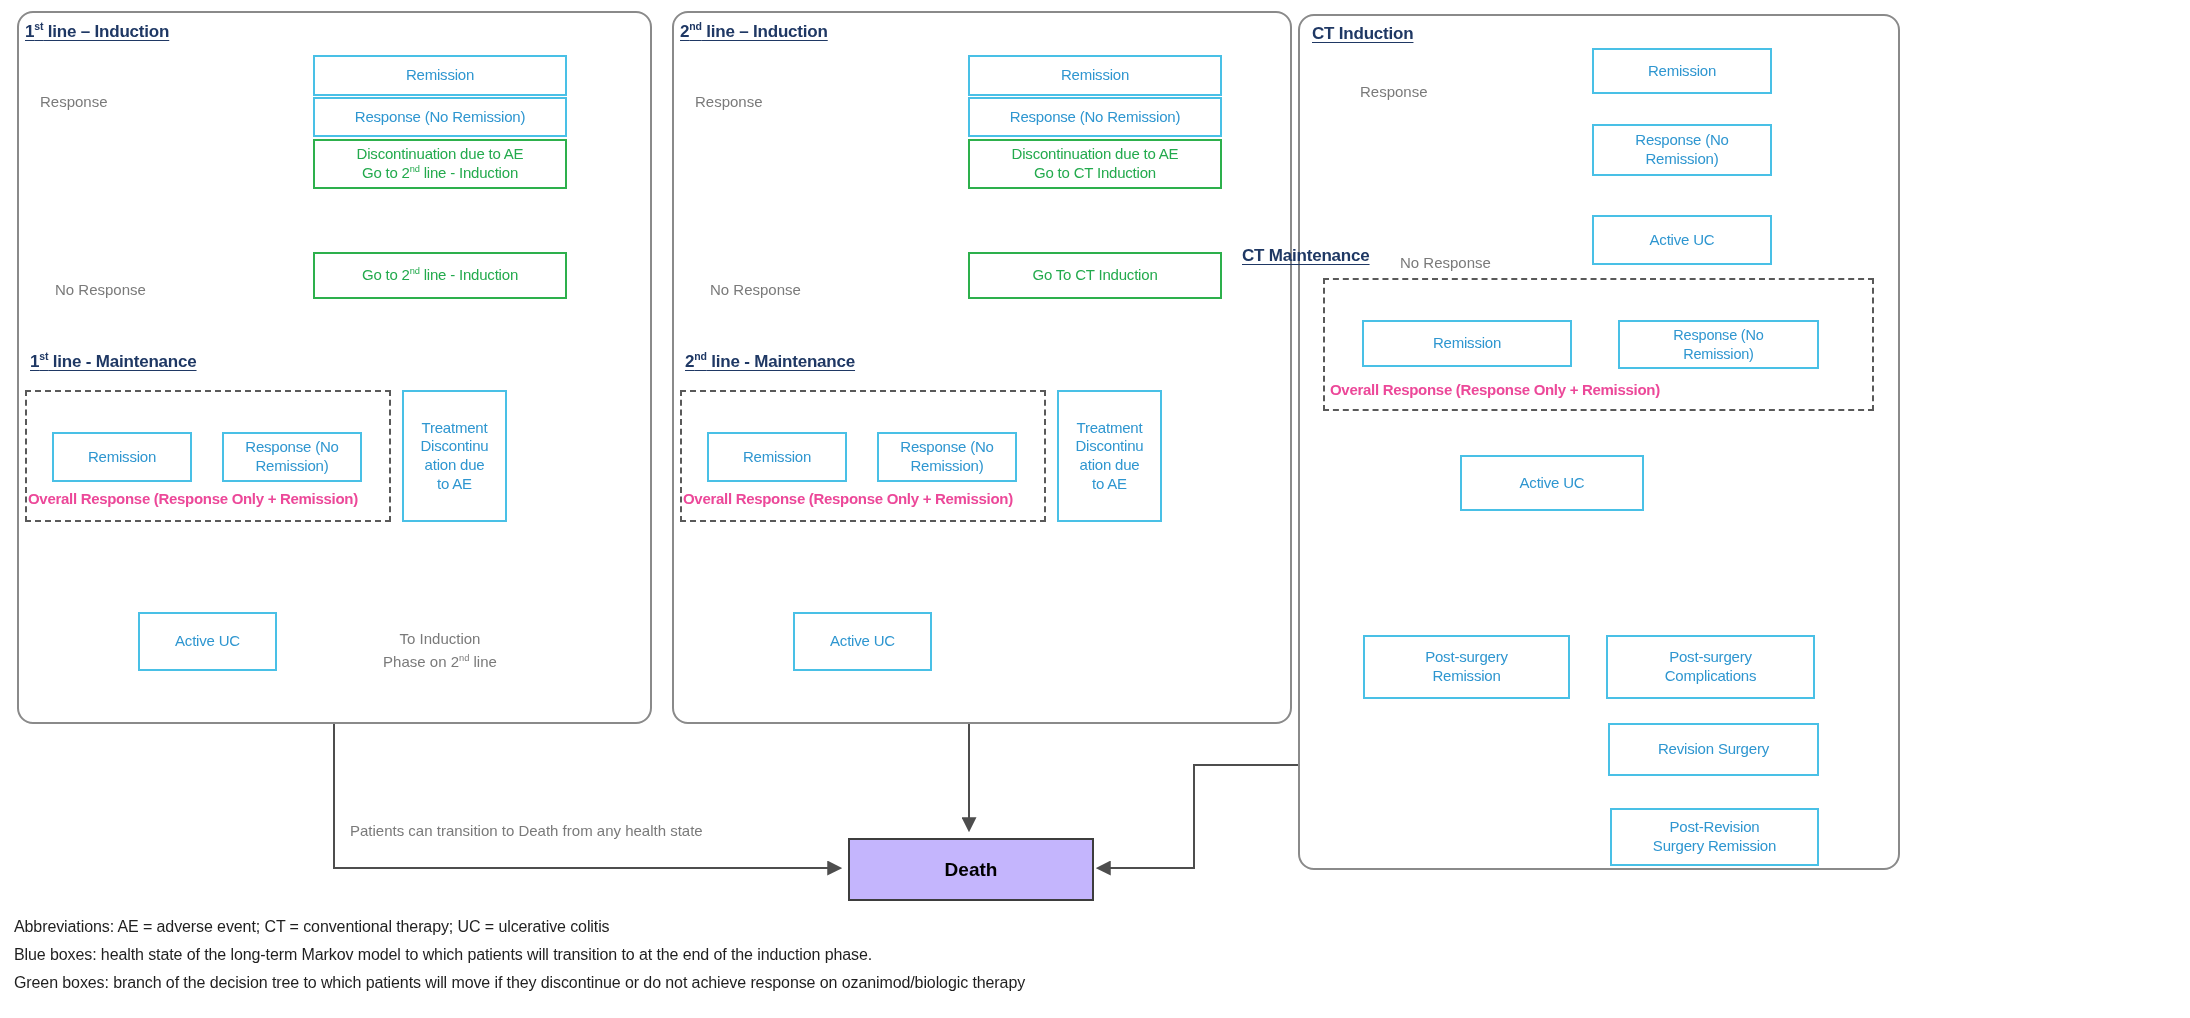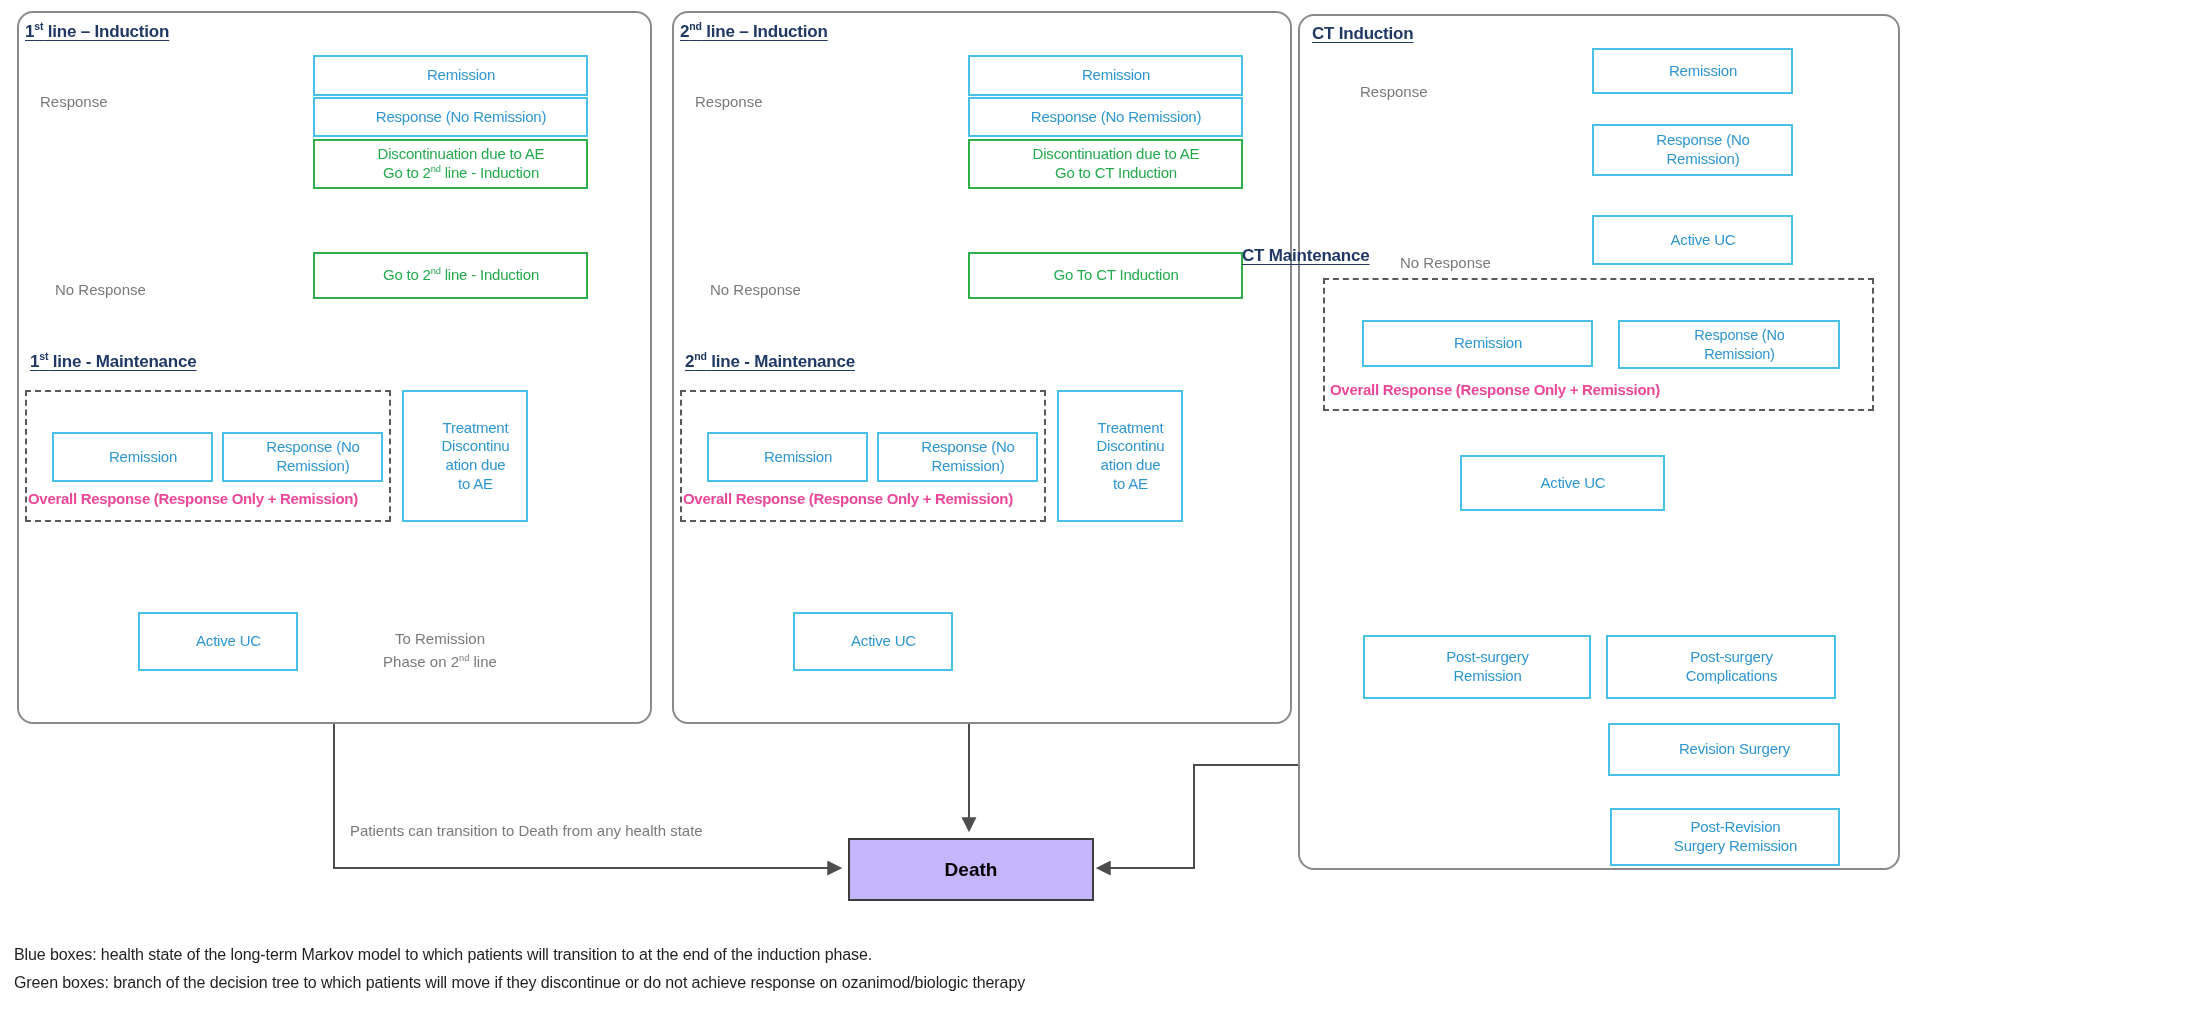--- a/index.html
+++ b/index.html
@@ -3,21 +3,21 @@
 <meta charset="utf-8">
 <style>
   html,body{margin:0;padding:0;background:#ffffff;}
   #canvas{position:relative;width:2190px;height:1018px;background:#ffffff;
           font-family:"Liberation Sans",sans-serif;overflow:hidden;}
   .panel{position:absolute;border:2px solid #8a8a8a;border-radius:16px;background:#ffffff;}
   .heading{position:absolute;font-size:17px;font-weight:bold;color:#1f3864;
            text-decoration:underline;text-underline-offset:3px;letter-spacing:-0.2px;white-space:nowrap;}
   .bluebox,.greenbox{position:absolute;background:#ffffff;display:flex;flex-direction:column;
            justify-content:center;align-items:center;text-align:center;
-           font-size:15px;line-height:1.25;letter-spacing:-0.2px;padding-left:21px;}
+           font-size:15px;line-height:1.25;letter-spacing:-0.2px;}
   .bluebox{border:2px solid #49c0e6;color:#2e96d0;}
   .greenbox{border:2px solid #2db04c;color:#23aa4d;}
   .graylabel{position:absolute;font-size:15px;color:#7a7a7a;white-space:nowrap;}
   .dashedbox{position:absolute;border:2px dashed #595959;background:transparent;}
   .overall{position:absolute;font-size:15px;font-weight:bold;color:#ec4899;
            white-space:nowrap;letter-spacing:-0.3px;background:#ffffff;}
   .deathbox{position:absolute;background:#c4b5fd;border:2px solid #3d3d3d;display:flex;
            justify-content:center;align-items:center;font-size:19px;font-weight:bold;color:#000000;}
   .footnote{position:absolute;font-size:16px;color:#1f1f1f;white-space:nowrap;letter-spacing:-0.1px;}
   .sup{vertical-align:super;font-size:0.62em;line-height:0;}
@@ -160,21 +160,21 @@
     <div>Discontinu</div>
     <div>ation due</div>
     <div>to AE</div>
   </div>
 
   <div class="bluebox" style="left:138px;top:612px;width:135px;height:55px;">
     <div>Active UC</div>
   </div>
 
   <div class="toftext" style="left:372px;top:628px;width:136px;">
-    <div>To Remission</div>
+    <div>To Induction</div>
     <div><span>Phase on 2</span><span class="sup">nd</span><span> line</span></div>
   </div>
 
   <div class="panel" style="left:672px;top:11px;width:616px;height:709px;"></div>
 
   <div class="heading" style="left:680px;top:22px;">
     <span>2</span><span class="sup">nd</span><span> line – Induction</span>
   </div>
 
   <div class="graylabel" style="left:695px;top:93px;">Response</div>
@@ -267,16 +267,17 @@
   <div class="bluebox" style="left:1608px;top:723px;width:207px;height:49px;">
     <div>Revision Surgery</div>
   </div>
 
   <div class="graylabel" style="left:350px;top:822px;">Patients can transition to Death from any health state</div>
 
   <div class="deathbox" style="left:848px;top:838px;width:242px;height:59px;">
     <div>Death</div>
   </div>
 
+  <div class="footnote" style="left:14px;top:918px;">Abbreviations: AE = adverse event; CT = conventional therapy; UC = ulcerative colitis</div>
   <div class="footnote" style="left:14px;top:946px;">Blue boxes: health state of the long-term Markov model to which patients will transition to at the end of the induction phase.</div>
   <div class="footnote" style="left:14px;top:974px;">Green boxes: branch of the decision tree to which patients will move if they discontinue or do not achieve response on ozanimod/biologic therapy</div>
 
 </div>
 
 </body></html>

